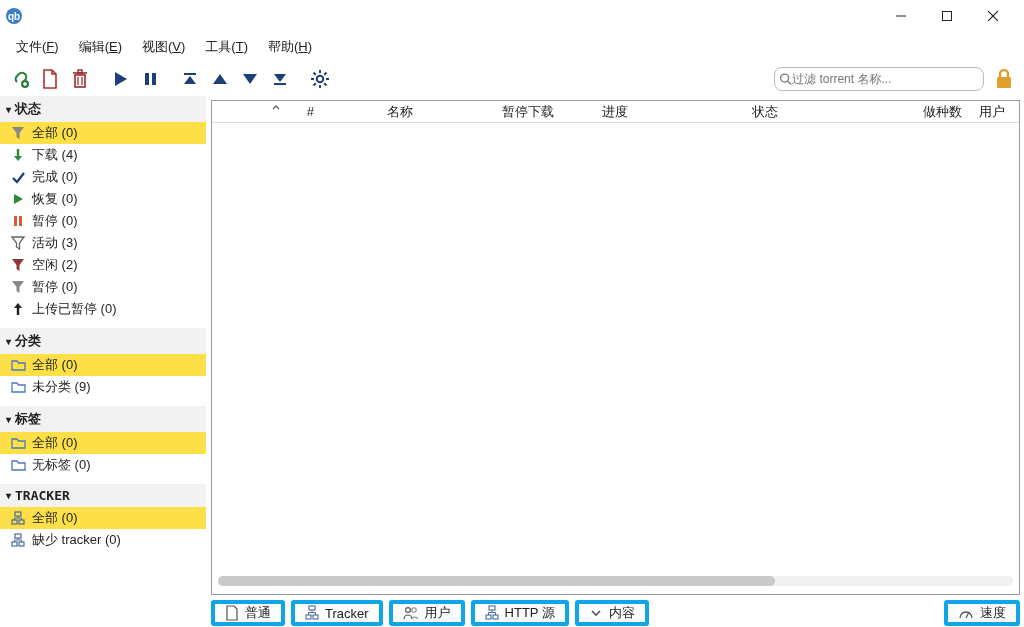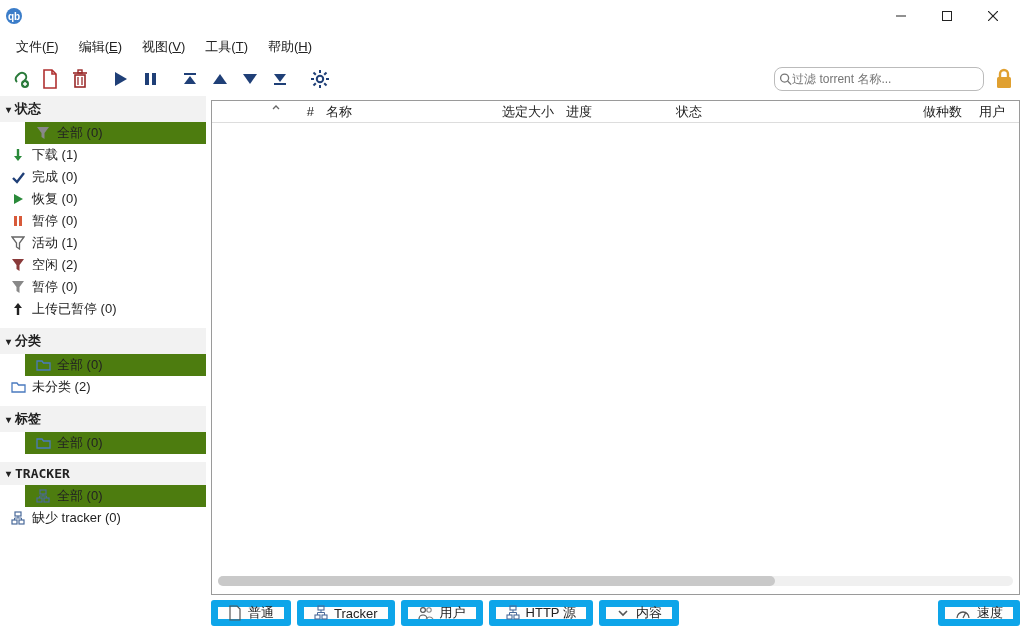--- a/index.html
+++ b/index.html
@@ -29,35 +29,35 @@
 
   
   .content { display: flex; height: calc(627px - 32px - 30px - 34px); }
   .sidebar { width: 207px; background: #fff; border-right: 1px solid #fff; overflow-y: auto; font-size: 13px; }
   .main-area { flex: 1; display: flex; flex-direction: column; padding: 4px 4px 0 4px; }
 
   
   .sb-section-header { display: flex; align-items: center; padding: 4px 6px; font-weight: bold; background: #f2f2f2; gap: 4px; cursor: default; }
   .sb-section-header .chev { font-size: 10px; }
   .sb-row { display: flex; align-items: center; padding: 3px 6px 3px 10px; gap: 6px; cursor: default; line-height: 16px; }
-  .sb-row.active { background: #4d7c0f; margin-left: 25px; }
+  .sb-row.active { background: #fde047; }
   .sb-row .ico { width: 16px; height: 16px; display: flex; align-items: center; justify-content: center; flex-shrink: 0; }
 
   
   .list-panel { flex: 1; border: 1px solid #9a9a9a; display: flex; flex-direction: column; overflow: hidden; }
   .col-headers { height: 22px; display: flex; align-items: center; background: #fff; border-bottom: 1px solid #ddd; font-size: 13px; position: relative; }
-  .col-headers .col { padding: 0 6px; text-align: left; border-right: 0px solid #eee; white-space: nowrap; }
+  .col-headers .col { padding: 0 6px; text-align: center; border-right: 0px solid #eee; white-space: nowrap; }
   .list-body { flex: 1; background: #fff; position: relative; overflow: hidden; }
   .h-scroll { position: absolute; bottom: 6px; left: 6px; right: 6px; height: 14px; display: flex; align-items: center; }
   .h-scroll .track { flex: 1; height: 10px; background: #f0f0f0; border-radius: 5px; position: relative; }
   .h-scroll .thumb { position: absolute; left: 0; top: 0; height: 10px; width: 70%; background: #c9c9c9; border-radius: 5px; }
 
   
   .bottom-tabs { height: 32px; display: flex; align-items: center; padding: 4px 0 0 0; gap: 6px; }
-  .b-tab { height: 26px; border: 7px solid #0ea5e9; border-radius: 3px; padding: 0 10px; display: flex; align-items: center; gap: 6px; font-size: 13px; background: #fdfdfd; cursor: default; }
+  .b-tab { height: 26px; border: 4px solid #0ea5e9; border-radius: 3px; padding: 0 10px; display: flex; align-items: center; gap: 6px; font-size: 13px; background: #fdfdfd; cursor: default; }
   .bottom-tabs .flex-spacer { flex: 1; }
 
   svg { display: block; }
 </style>
 </head>
 <body>
 
 <div class="titlebar">
   <div class="app-icon">qb</div>
   <div class="spacer"></div>
@@ -194,21 +194,21 @@
         </span>
       <span>全部 (0)</span>
     </div>
     <div class="sb-row">
       <span class="ico">
           <svg width="14" height="14" viewBox="0 0 14 14">
             <line x1="7" y1="1" x2="7" y2="10" stroke="#2a8a3a" stroke-width="2.4"></line>
             <polygon points="3,8 11,8 7,13" fill="#2a8a3a"></polygon>
           </svg>
         </span>
-      <span>下载 (1)</span>
+      <span>下载 (4)</span>
     </div>
     <div class="sb-row">
       <span class="ico">
           <svg width="14" height="14" viewBox="0 0 14 14">
             <polyline points="2,8 6,12 13,3" fill="none" stroke="#1f3f77" stroke-width="2.4"></polyline>
           </svg>
         </span>
       <span>完成 (0)</span>
     </div>
     <div class="sb-row">
@@ -227,21 +227,21 @@
           </svg>
         </span>
       <span>暂停 (0)</span>
     </div>
     <div class="sb-row">
       <span class="ico">
           <svg width="14" height="14" viewBox="0 0 14 14">
             <polygon points="1,1 13,1 8.5,7 8.5,13 5.5,11 5.5,7" fill="none" stroke="#666" stroke-width="1.3"></polygon>
           </svg>
         </span>
-      <span>活动 (1)</span>
+      <span>活动 (3)</span>
     </div>
     <div class="sb-row">
       <span class="ico">
           <svg width="14" height="14" viewBox="0 0 14 14">
             <polygon points="1,1 13,1 8.5,7 8.5,13 5.5,11 5.5,7" fill="#8a3a3a"></polygon>
           </svg>
         </span>
       <span>空闲 (2)</span>
     </div>
     <div class="sb-row">
@@ -274,35 +274,43 @@
           </svg>
         </span>
       <span>全部 (0)</span>
     </div>
     <div class="sb-row">
       <span class="ico">
           <svg width="15" height="12" viewBox="0 0 15 12">
             <path d="M1 2 h5 l1.5 2 h6.5 v7 h-13 z" fill="none" stroke="#4a7abf" stroke-width="1.3"></path>
           </svg>
         </span>
-      <span>未分类 (2)</span>
+      <span>未分类 (9)</span>
     </div>
 
     <div style="height:8px"></div>
     <div class="sb-section-header">
       <span class="chev">▾</span>
       <span>标签</span>
     </div>
     <div class="sb-row active">
       <span class="ico">
           <svg width="15" height="12" viewBox="0 0 15 12">
             <path d="M1 2 h5 l1.5 2 h6.5 v7 h-13 z" fill="none" stroke="#4a7abf" stroke-width="1.3"></path>
           </svg>
         </span>
       <span>全部 (0)</span>
+    </div>
+    <div class="sb-row">
+      <span class="ico">
+          <svg width="15" height="12" viewBox="0 0 15 12">
+            <path d="M1 2 h5 l1.5 2 h6.5 v7 h-13 z" fill="none" stroke="#4a7abf" stroke-width="1.3"></path>
+          </svg>
+        </span>
+      <span>无标签 (0)</span>
     </div>
 
     <div style="height:8px"></div>
     <div class="sb-section-header">
       <span class="chev">▾</span>
       <span style="font-family:Consolas,monospace; font-weight:bold;">TRACKER</span>
     </div>
     <div class="sb-row active">
       <span class="ico">
           <svg width="14" height="14" viewBox="0 0 14 14">
@@ -331,21 +339,21 @@
         </span>
       <span>缺少 tracker (0)</span>
     </div>
   </div>
 
   <div class="main-area">
     <div class="list-panel">
       <div class="col-headers">
         <div class="col" style="width:108px; text-align:right;"><span>#</span></div>
         <div class="col" style="width:160px;"><span>名称</span></div>
-        <div class="col" style="width:80px; text-align:right;"><span>选定大小</span></div>
+        <div class="col" style="width:80px; text-align:right;"><span>暂停下载</span></div>
         <div class="col" style="width:110px;"><span>进度</span></div>
         <div class="col" style="width:190px;"><span>状态</span></div>
         <div class="col" style="width:108px; text-align:right;"><span>做种数</span></div>
         <div class="col" style="flex:1; text-align:right; padding-right:14px;"><span>用户</span></div>
         <svg width="8" height="8" viewBox="0 0 8 8" style="position:absolute; left:60px; top:3px;">
             <polyline points="1,5 4,2 7,5" fill="none" stroke="#666" stroke-width="1.3"></polyline>
           </svg>
       </div>
       <div class="list-body">
         <div class="h-scroll">

